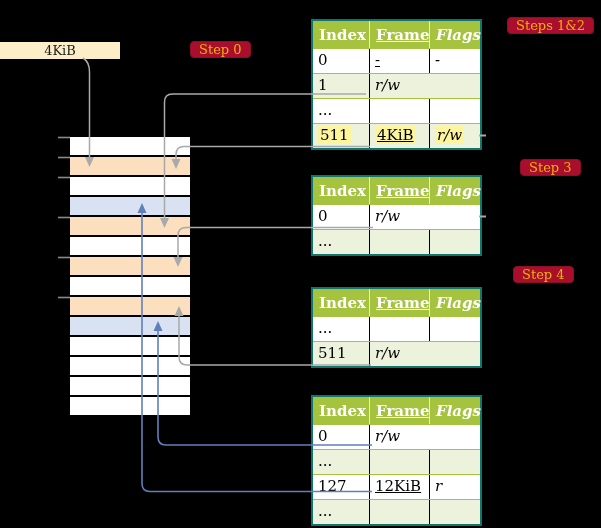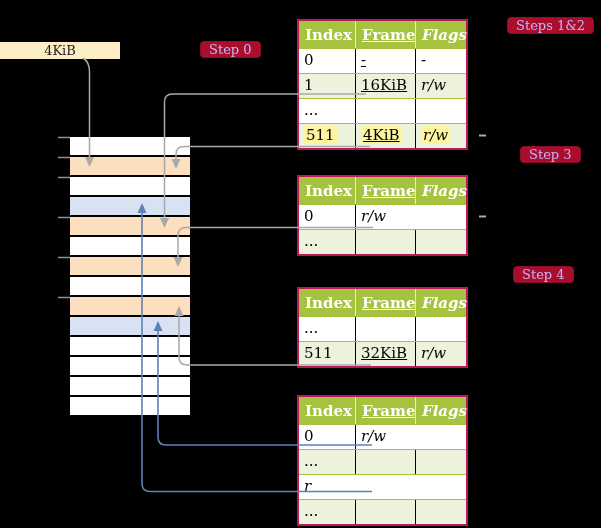--- a/index.html
+++ b/index.html
@@ -8,38 +8,38 @@
     font-family:"DejaVu Serif","Liberation Serif",serif; overflow:hidden;
   }
   
   #lbl4kib {
     position:absolute; left:0; top:42px; width:120px; height:17px;
     background:#fcefc7; color:#1a1a1a; font-size:13px; line-height:17px;
     text-align:center;
   }
   
   .badge {
-    position:absolute; background:#a90e2d; color:#c4b5fd; font-size:13px;
+    position:absolute; background:#a90e2d; color:#eab308; font-size:13px;
     height:15px; line-height:15px; padding:0 8px; border-radius:4px;
     border:1px solid #8f0d26; white-space:nowrap;
   }
-  #badge-step0   { left:190px; top:41px;margin-left:10px; }
+  #badge-step0   { left:190px; top:41px; }
   #badge-steps12 { left:507px; top:17px; }
-  #badge-step3   { left:520px; top:146px; }
+  #badge-step3   { left:520px; top:159px; }
   #badge-step4   { left:513px; top:266px; }
   
   #stack { position:absolute; left:70px; top:137px; width:120px; }
   .mrow { height:20px; box-sizing:border-box; border-bottom:2px solid #000; }
   .mrow.white  { background:#ffffff; }
   .mrow.orange { background:#fbdfbe; }
   .mrow.blue   { background:#d8e2f3; }
   
   .ptable {
-    position:absolute; left:297px; width:171px; box-sizing:border-box;
-    border:2px solid #be185d; background:#a5c33f;
+    position:absolute; left:311px; width:171px; box-sizing:border-box;
+    border:2px solid #0f766e; background:#a5c33f;
   }
   #t1 { top:19px; }  #t2 { top:175px; }  #t3 { top:287px; }  #t4 { top:395px; }
   .hrow { display:flex; height:27px; color:#fff; font-weight:bold; font-size:15px; }
   .hcell { box-sizing:border-box; padding-left:6px; display:flex; align-items:center; }
   .hcell + .hcell { border-left:1px solid #e6eec9; }
   .c1 { width:56px; } .c2 { width:60px;text-decoration:underline; } .c3 { width:51px;font-style:italic; }
   .brow { display:flex; height:24px; margin-top:1px; background:#fff; font-size:15px; }
   .brow.shade { background:#edf2dc; }
   .bcell { box-sizing:border-box; padding-left:5px; line-height:23px; color:#000; overflow:hidden; white-space:nowrap; }
   .bcell + .bcell { border-left:1px solid #000; }
@@ -82,21 +82,20 @@
         <div class="hcell c2">Frame</div>
         <div class="hcell c3">Flags</div>
       </div>
       <div class="brow">
         <div class="bcell c1">0</div>
         <div class="bcell c2">-</div>
         <div class="bcell c3">-</div>
       </div>
       <div class="brow shade">
         <div class="bcell c1">1</div>
-        <div class="bcell c2">16KiB</div>
         <div class="bcell c3">r/w</div>
       </div>
       <div class="brow">
         <div class="bcell c1">...</div>
         <div class="bcell c2"></div>
         <div class="bcell c3"></div>
       </div>
       <div class="brow shade">
         <div class="bcell c1"><span class="hl">511</span></div>
         <div class="bcell c2"><span class="hl">4KiB</span></div>
@@ -125,40 +124,41 @@
         <div class="hcell c2">Frame</div>
         <div class="hcell c3">Flags</div>
       </div>
       <div class="brow">
         <div class="bcell c1">...</div>
         <div class="bcell c2"></div>
         <div class="bcell c3"></div>
       </div>
       <div class="brow shade">
         <div class="bcell c1">511</div>
-        <div class="bcell c2">32KiB</div>
         <div class="bcell c3">r/w</div>
       </div>
     </div>
   <div class="ptable" id="t4">
       <div class="hrow">
         <div class="hcell c1">Index</div>
         <div class="hcell c2">Frame</div>
         <div class="hcell c3">Flags</div>
       </div>
       <div class="brow">
         <div class="bcell c1">0</div>
         <div class="bcell c3">r/w</div>
       </div>
       <div class="brow shade">
         <div class="bcell c1">...</div>
         <div class="bcell c2"></div>
         <div class="bcell c3"></div>
       </div>
       <div class="brow">
+        <div class="bcell c1">127</div>
+        <div class="bcell c2">12KiB</div>
         <div class="bcell c3">r</div>
       </div>
       <div class="brow shade">
         <div class="bcell c1">...</div>
         <div class="bcell c2"></div>
         <div class="bcell c3"></div>
       </div>
     </div>
 
   <svg id="overlay" width="601" height="528" viewBox="0 0 601 528">

